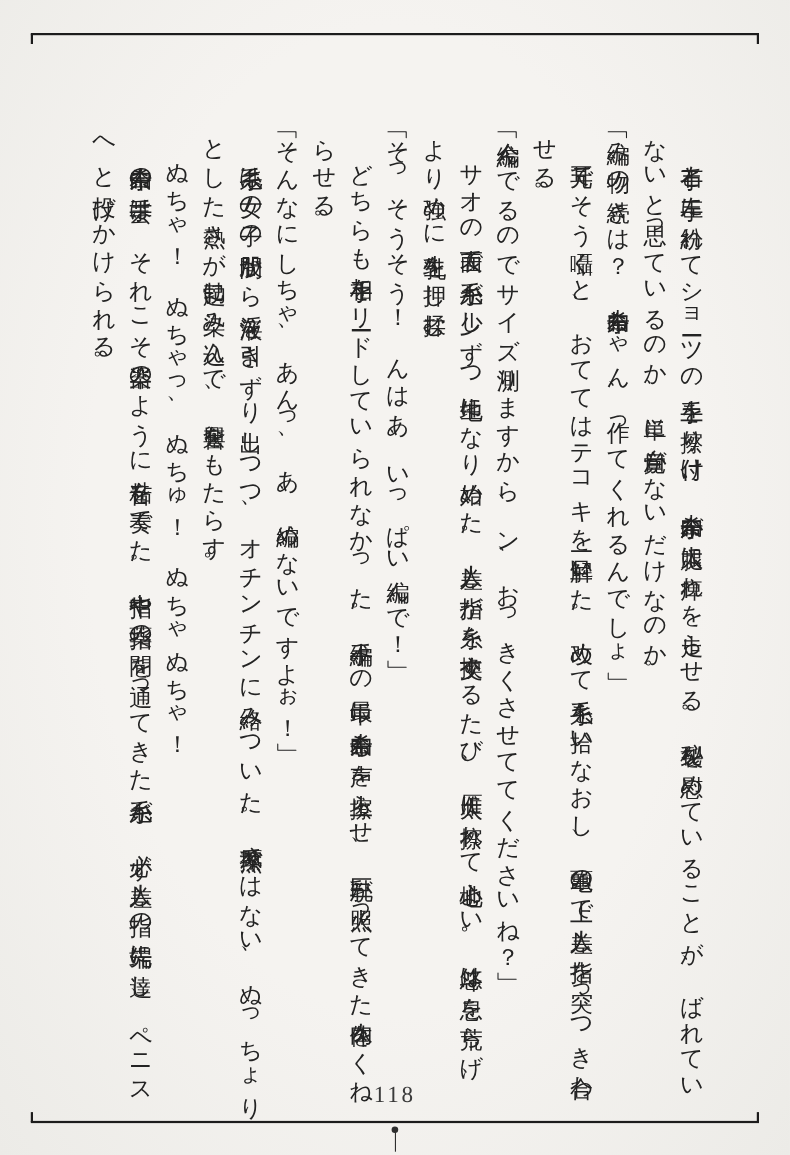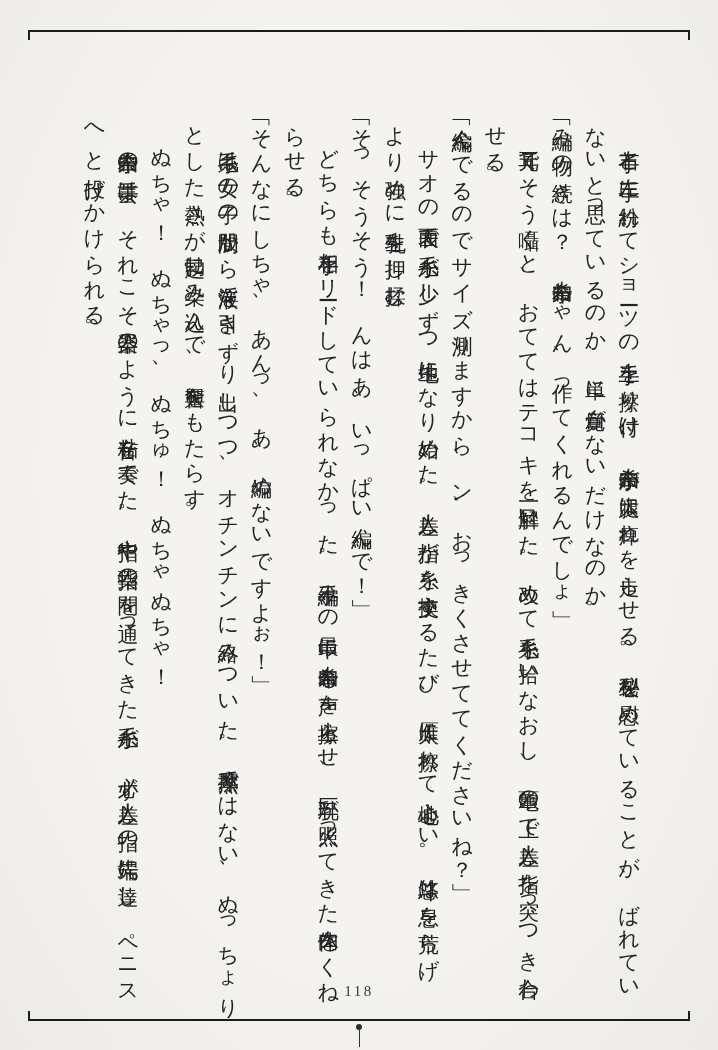--- a/index.html
+++ b/index.html
@@ -47,21 +47,21 @@
     text-align:left;
   }
   .text-area p{
     margin:0;
     font-kerning:none;
   }
   .page-number{
     position:absolute;
     left:0;right:0;top:983px;
     text-align:center;
-    font-size:15px;
+    font-size:21px;
     letter-spacing:2.5px;
     color:#3a3a3a;
   }
   .ornament{
     position:absolute;
     left:355px;top:1024px;
     width:8px;height:24px;
   }
   .ornament .dot{
     position:absolute;left:1px;top:0;

